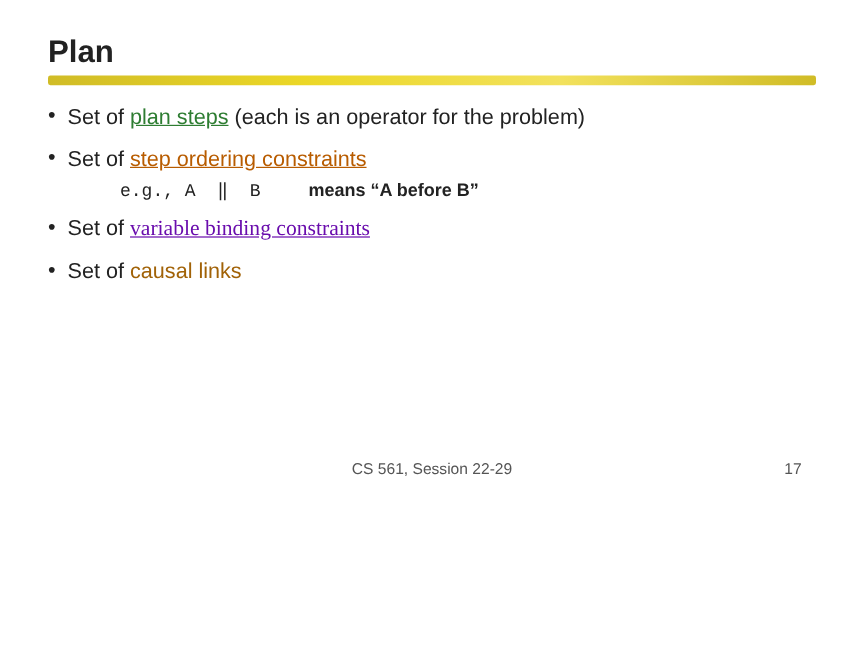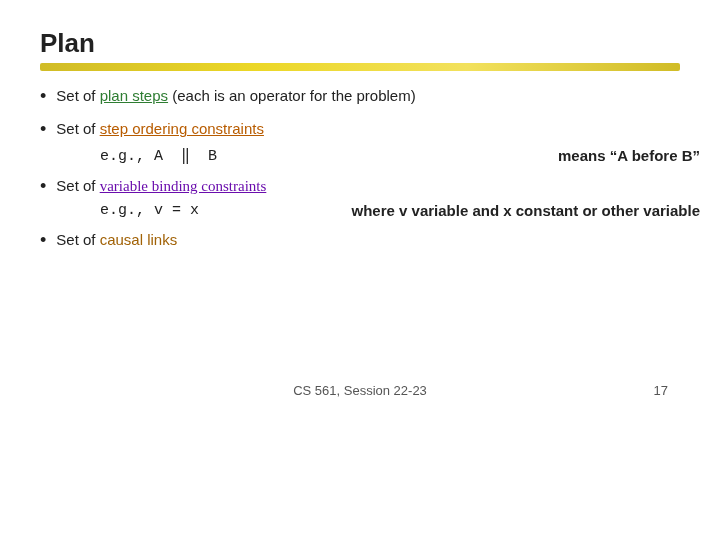--- a/index.html
+++ b/index.html
@@ -10,21 +10,21 @@
       font-family: Arial, sans-serif;
       font-size: 15px;
       color: #222;
       overflow: hidden;
       position: relative;
     }
 
     .slide {
       width: 720px;
       height: 412px;
-      padding: 28px 20px 20px 40px;
+      padding: 28px 64px 20px 40px;
       position: relative;
     }
 
     .title-area {
       margin-bottom: 6px;
     }
 
     .title {
       font-size: 26px;
       font-weight: bold;
@@ -70,21 +70,21 @@
     }
 
     .bullet-dot {
       font-size: 18px;
       line-height: 1.3;
       color: #222;
       flex-shrink: 0;
     }
 
     .bullet-text {
-      font-size: 15px;
+      font-size: 18px;
       line-height: 1.4;
     }
 
     .bullet-text .highlight-green {
       color: #2e7d32;
       text-decoration: underline;
       text-decoration-color: #2e7d32;
     }
 
     .bullet-text .highlight-orange {
@@ -106,21 +106,20 @@
       text-decoration-color: #c0392b;
     }
 
     .example-row {
       display: flex;
       align-items: center;
       margin-left: 60px;
       margin-top: 4px;
       margin-bottom: 6px;
       gap: 40px;
-      justify-content: space-between;
     }
 
     .example-expr {
       font-size: 15px;
       font-family: 'Courier New', monospace;
       color: #222;
       min-width: 110px;
     }
 
     .example-meaning {
@@ -220,37 +219,33 @@
       </div>
     </li>
 
     <li>
       <div class="bullet-row">
         <span class="bullet-dot">•</span>
         <span class="bullet-text">
           Set of <span class="highlight-purple">variable binding constraints</span>
         </span>
       </div>
+    </li>
+
+    <li>
+      <div class="bullet-row">
+        <span class="bullet-dot">•</span>
+        <span class="bullet-text">
+          Set of <span class="highlight-red">causal links</span>
+        </span>
+      </div>
       <div class="example-row">
-        <span class="example-expr">e.g., v = x</span>
-        <span class="example-meaning">where v variable and x constant or other variable</span>
-      </div>
-    </li>
-
-    <li>
-      <div class="bullet-row">
-        <span class="bullet-dot">•</span>
-        <span class="bullet-text">
-          Set of <span class="highlight-red">causal links</span>
-        </span>
-      </div>
-      <div class="example-row">
       </div>
     </li>
 
   </ul>
 
   <div class="footer">
-    <span class="footer-text">CS 561,  Session 22-23</span>
+    <span class="footer-text">CS 561,  Session 22-29</span>
   </div>
   <div class="footer-page">17</div>
 
 </div>
 
 </body></html>

